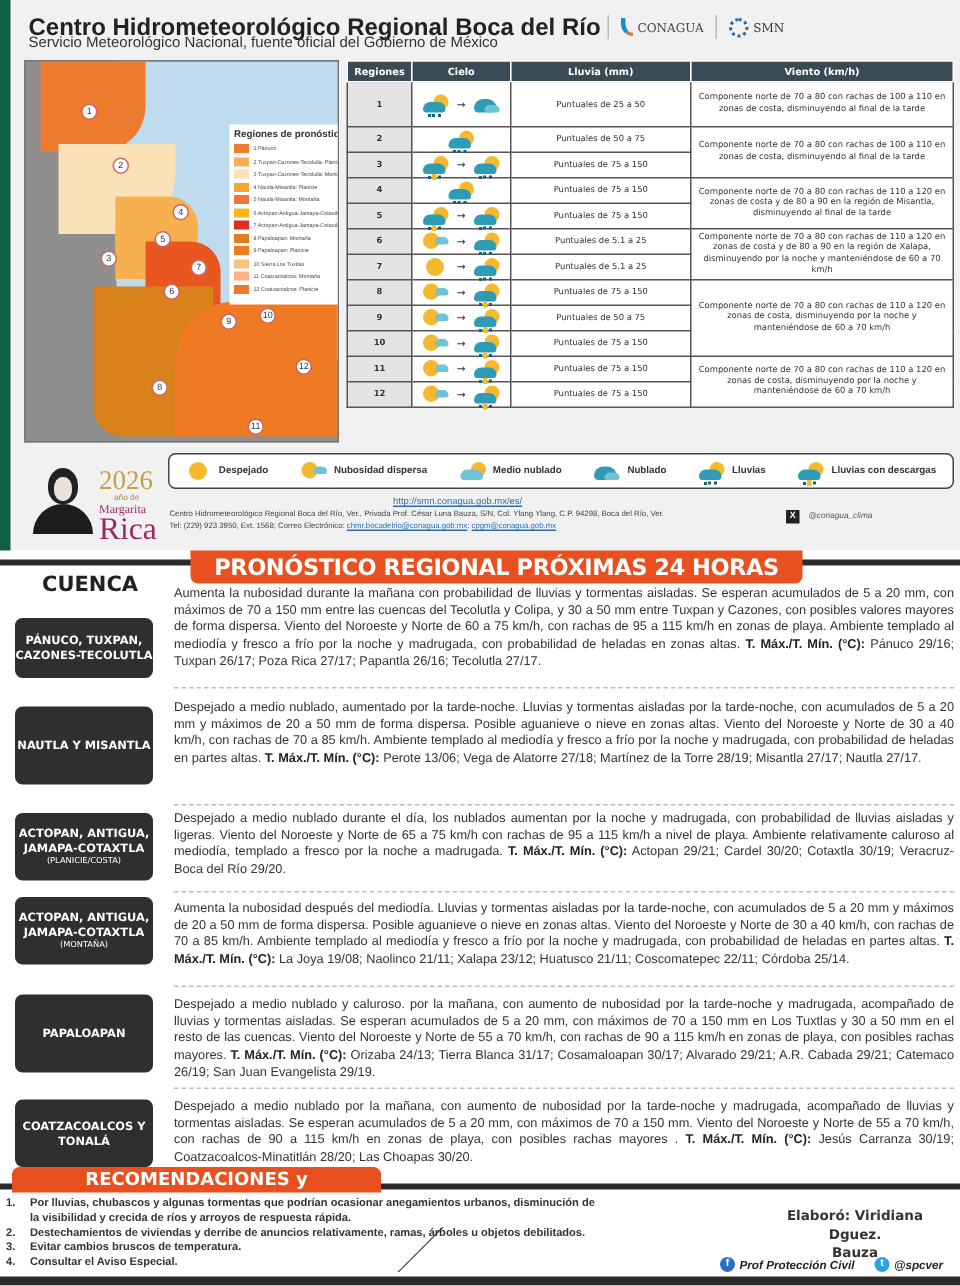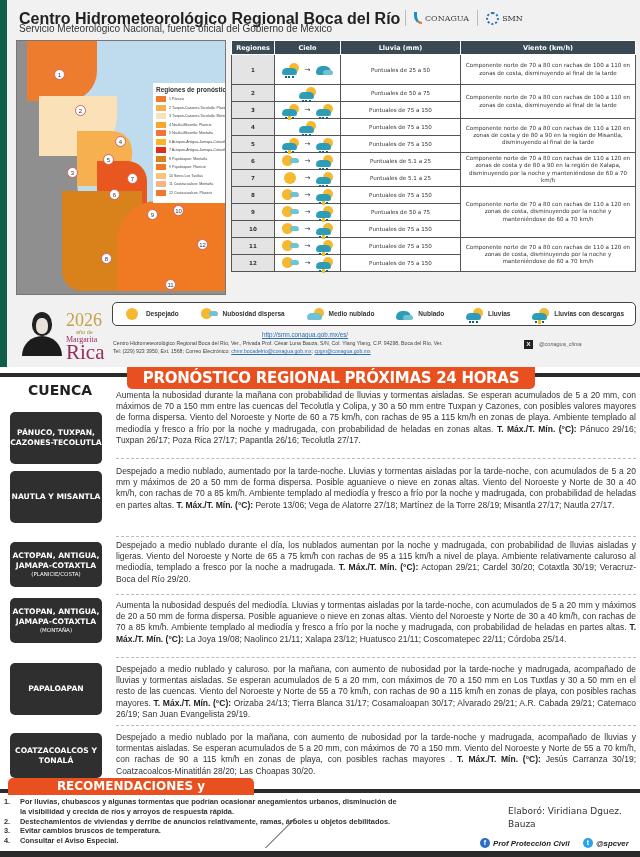--- a/index.html
+++ b/index.html
@@ -69,21 +69,21 @@
   .basin-tag { position: absolute; left: 10px; width: 92px; background: #2f2f2f; color: #fff; border-radius: 5px; font-size: 7.6px; font-weight: bold; text-align: center; display: flex; flex-direction: column; justify-content: center; line-height: 1.3; font-family: "DejaVu Sans", sans-serif; }
   .basin-tag small { font-size: 5.5px; font-weight: normal; }
   .basin-text { position: absolute; left: 116px; width: 520px; font-size: 8.5px; line-height: 1.32; color: #333; text-align: justify; font-family: "Liberation Sans", sans-serif; }
   .basin-text b { color: #222; }
   .dots { position: absolute; left: 116px; width: 520px; border-top: 1px dashed #bbb; }
 
   .rec-title { position: absolute; left: 8px; top: 778px; width: 246px; height: 17px; background: #e8501f; color: #fff; font-size: 12px; font-weight: bold; text-align: center; line-height: 17px; border-radius: 5px 5px 0 0; font-family: "DejaVu Sans", sans-serif; }
   .rec-list { position: absolute; left: 4px; top: 797px; width: 400px; font-size: 7.4px; font-weight: bold; color: #333; line-height: 1.32; font-family: "Liberation Sans", sans-serif; }
   .rec-list li { list-style: none; display: flex; gap: 6px; }
   .rec-list li .n { width: 10px; flex: 0 0 10px; }
-  .elaboro { position: absolute; left: 508px; top: 805px; font-size: 9px; font-weight: normal; color: #333; text-align: left; width: 124px; line-height: 1.4; font-family: "DejaVu Sans", sans-serif; }
+  .elaboro { position: absolute; left: 508px; top: 805px; font-size: 9px; font-weight: bold; color: #333; text-align: center; width: 124px; line-height: 1.4; font-family: "DejaVu Sans", sans-serif; }
   .slash { position: absolute; left: 280px; top: 818px; width: 40px; height: 30px; border-left: 1px solid #333; transform: skewX(-45deg); }
   .social { position: absolute; top: 838px; display: flex; align-items: center; gap: 3px; font-size: 7.8px; font-weight: bold; font-style: italic; color: #222; }
   .social .circle { width: 10px; height: 10px; border-radius: 50%; background: #2b6fc2; color: #fff; font-size: 7px; text-align: center; line-height: 10px; font-style: normal; }
   .social .circle.tw { background: #2aa3e6; }
 </style>
 </head>
 <body>
 
 <div class="top"></div>
 <div class="green-strip"></div>
@@ -471,21 +471,21 @@
 <a class="url">http://smn.conagua.gob.mx/es/</a>
 <div class="addr1">Centro Hidrometeorológico Regional Boca del Río, Ver., Privada Prof. César Luna Bauza, S/N, Col. Ylang Ylang, C.P. 94298, Boca del Río, Ver.</div>
 <div class="addr2"><span>Tel: (229) 923 3950, Ext. 1568; Correo Electrónico: </span><a>chmr.bocadelrio@conagua.gob.mx</a><span>; </span><a>cpgm@conagua.gob.mx</a></div>
 <div class="x-icon">X</div>
 <div class="x-handle">@conagua_clima</div>
 
 <div class="bar-line" style="top:373px"></div>
 <div class="section-title">PRONÓSTICO REGIONAL PRÓXIMAS 24 HORAS</div>
 <div class="cuenca-hdr">CUENCA</div>
 <div id="basins">
-    <div class="basin-tag" style="top: 412px; height: 52px;">
+    <div class="basin-tag" style="top: 412px; height: 40px;">
       <span>PÁNUCO, TUXPAN, CAZONES-TECOLUTLA</span>
     </div>
     <div class="basin-text" style="top: 390px;"><span>Aumenta la nubosidad durante la mañana con probabilidad de lluvias y tormentas aisladas. Se esperan acumulados de 5 a 20 mm, con máximos de 70 a 150 mm entre las cuencas del Tecolutla y Colipa, y 30 a 50 mm entre Tuxpan y Cazones, con posibles valores mayores de forma dispersa. Viento del Noroeste y Norte de 60 a 75 km/h, con rachas de 95 a 115 km/h en zonas de playa. Ambiente templado al mediodía y fresco a frío por la noche y madrugada, con probabilidad de heladas en zonas altas. </span><b>T. Máx./T. Mín. (°C):</b><span> Pánuco 29/16; Tuxpan 26/17; Poza Rica 27/17; Papantla 26/16; Tecolutla 27/17.</span></div>
     <div class="dots" style="top: 458px;"></div>
     <div class="basin-tag" style="top: 471px; height: 52px;">
       <span>NAUTLA Y MISANTLA</span>
     </div>
     <div class="basin-text" style="top: 466px;"><span>Despejado a medio nublado, aumentado por la tarde-noche. Lluvias y tormentas aisladas por la tarde-noche, con acumulados de 5 a 20 mm y máximos de 20 a 50 mm de forma dispersa. Posible aguanieve o nieve en zonas altas. Viento del Noroeste y Norte de 30 a 40 km/h, con rachas de 70 a 85 km/h. Ambiente templado al mediodía y fresco a frío por la noche y madrugada, con probabilidad de heladas en partes altas. </span><b>T. Máx./T. Mín. (°C):</b><span> Perote 13/06; Vega de Alatorre 27/18; Martínez de la Torre 28/19; Misantla 27/17; Nautla 27/17.</span></div>
     <div class="dots" style="top: 536px;"></div>
     <div class="basin-tag" style="top: 542px; height: 45px;">

